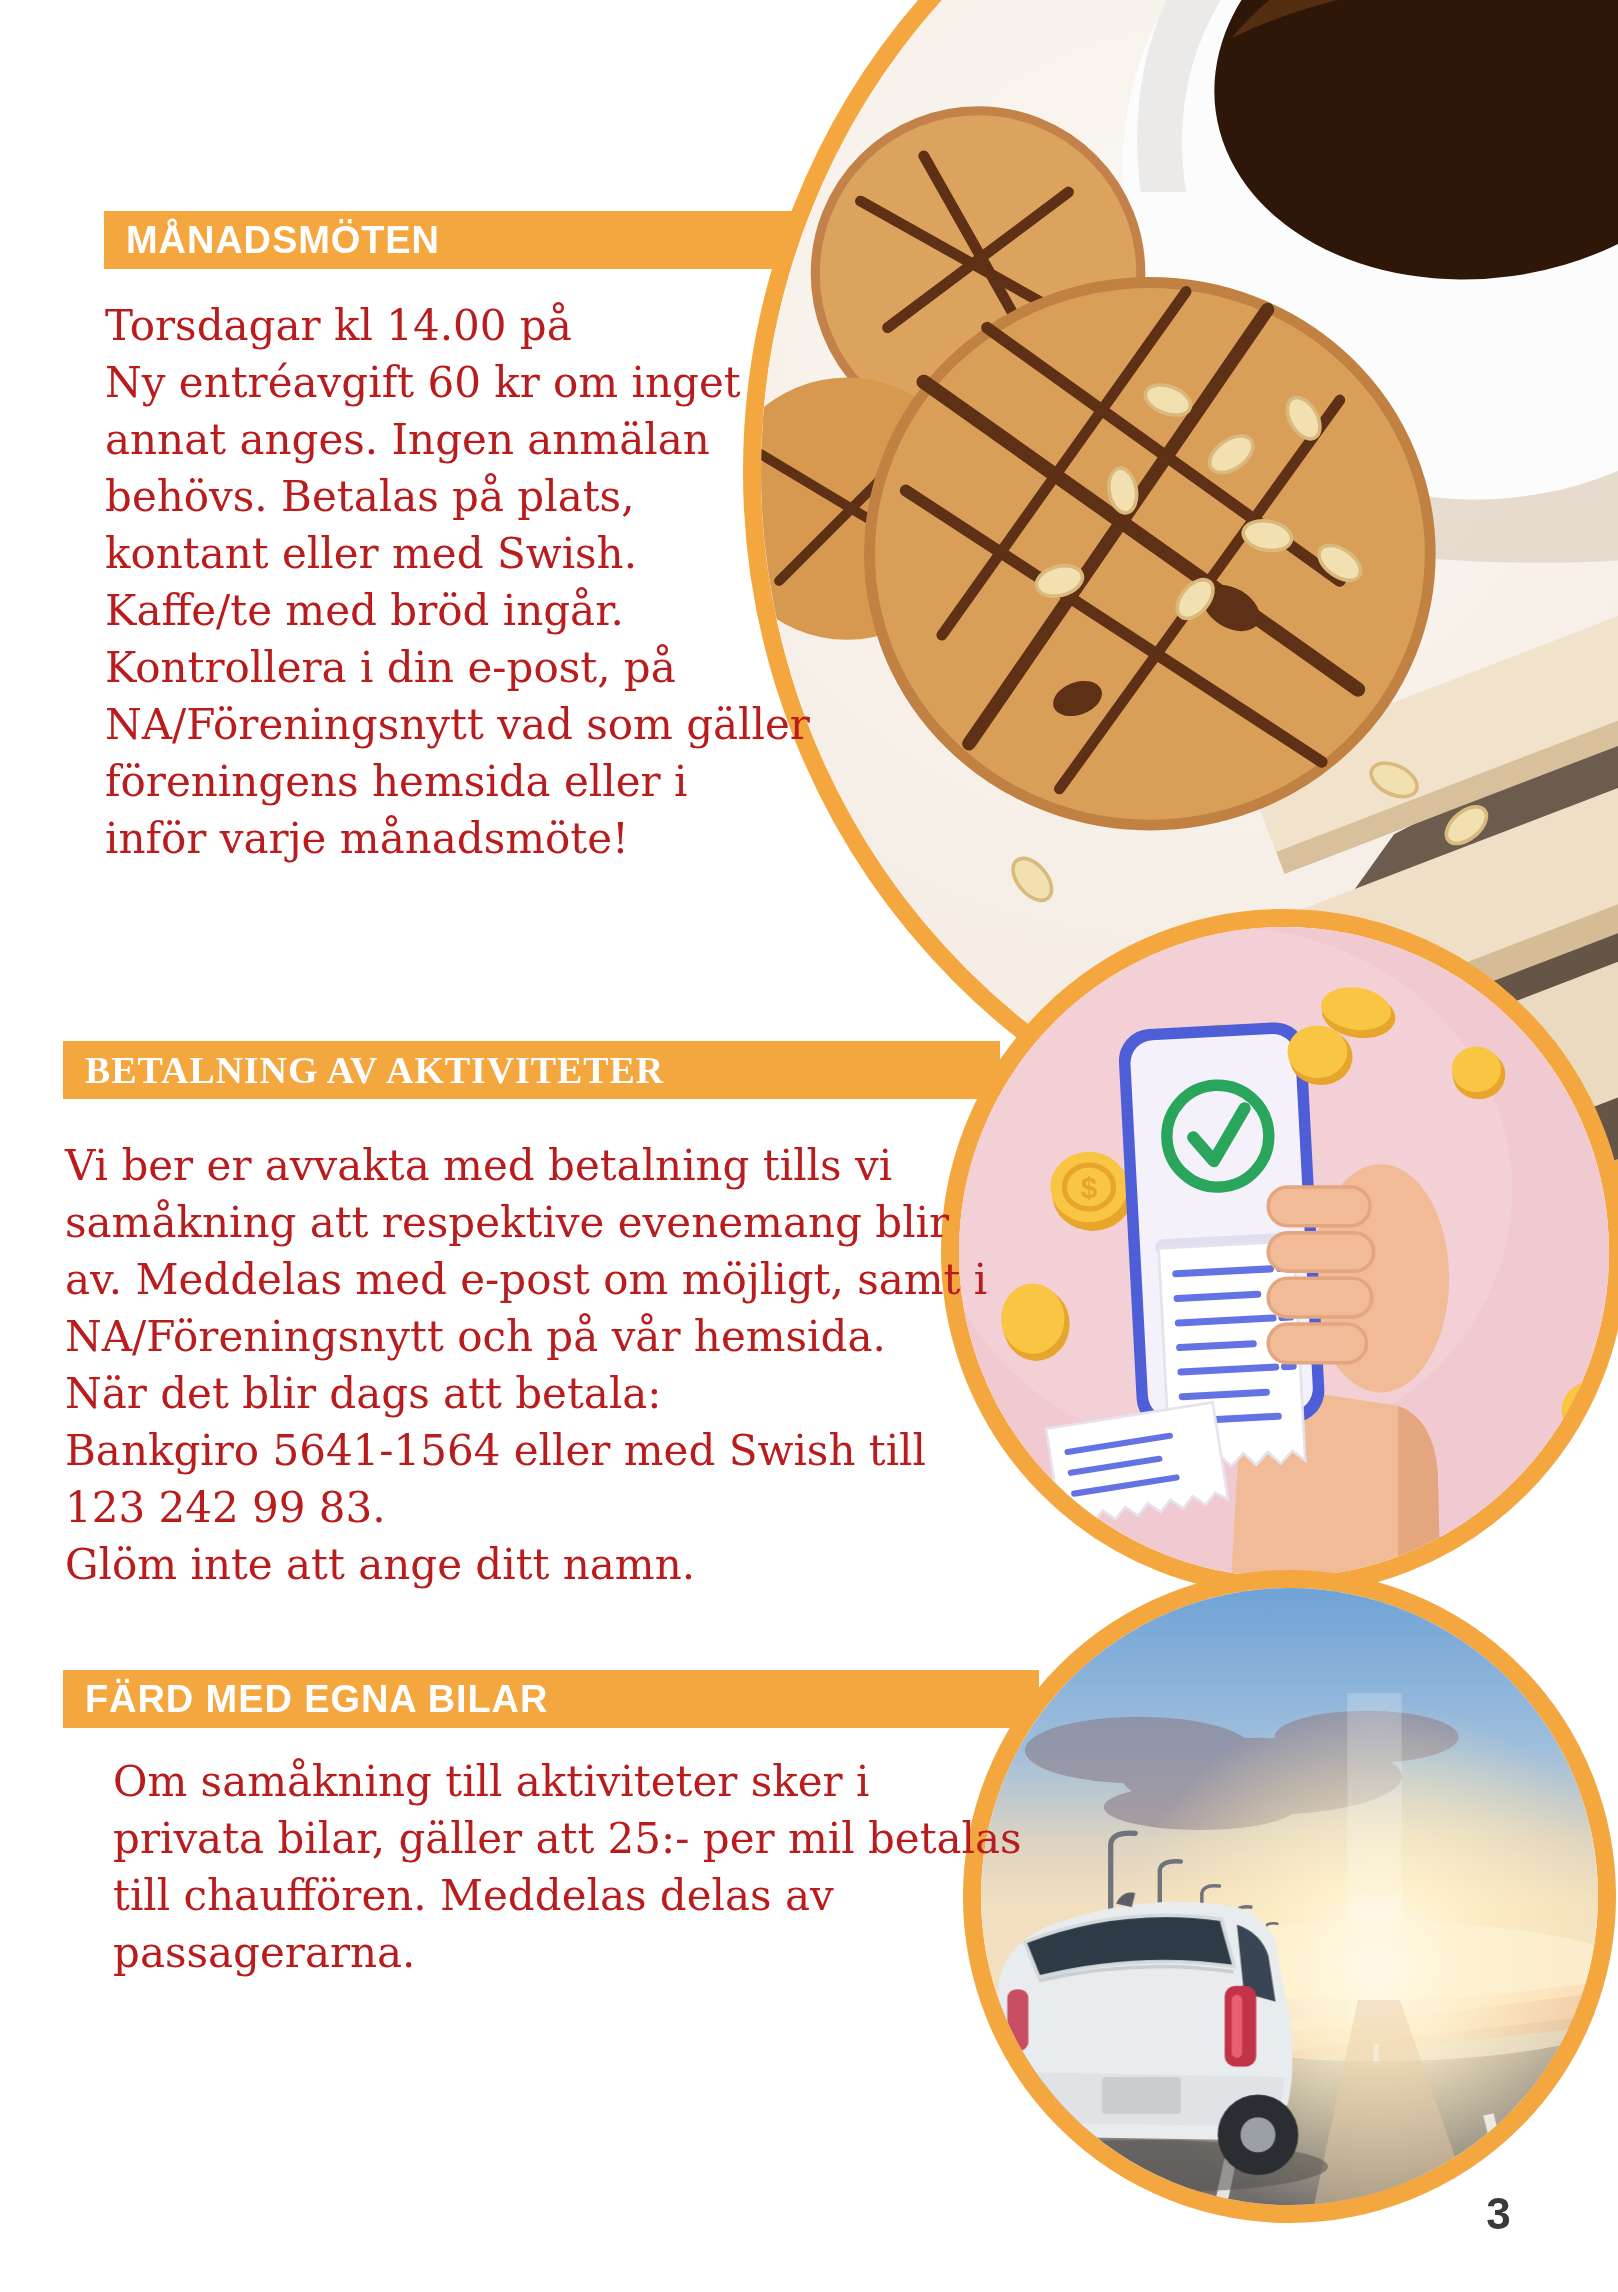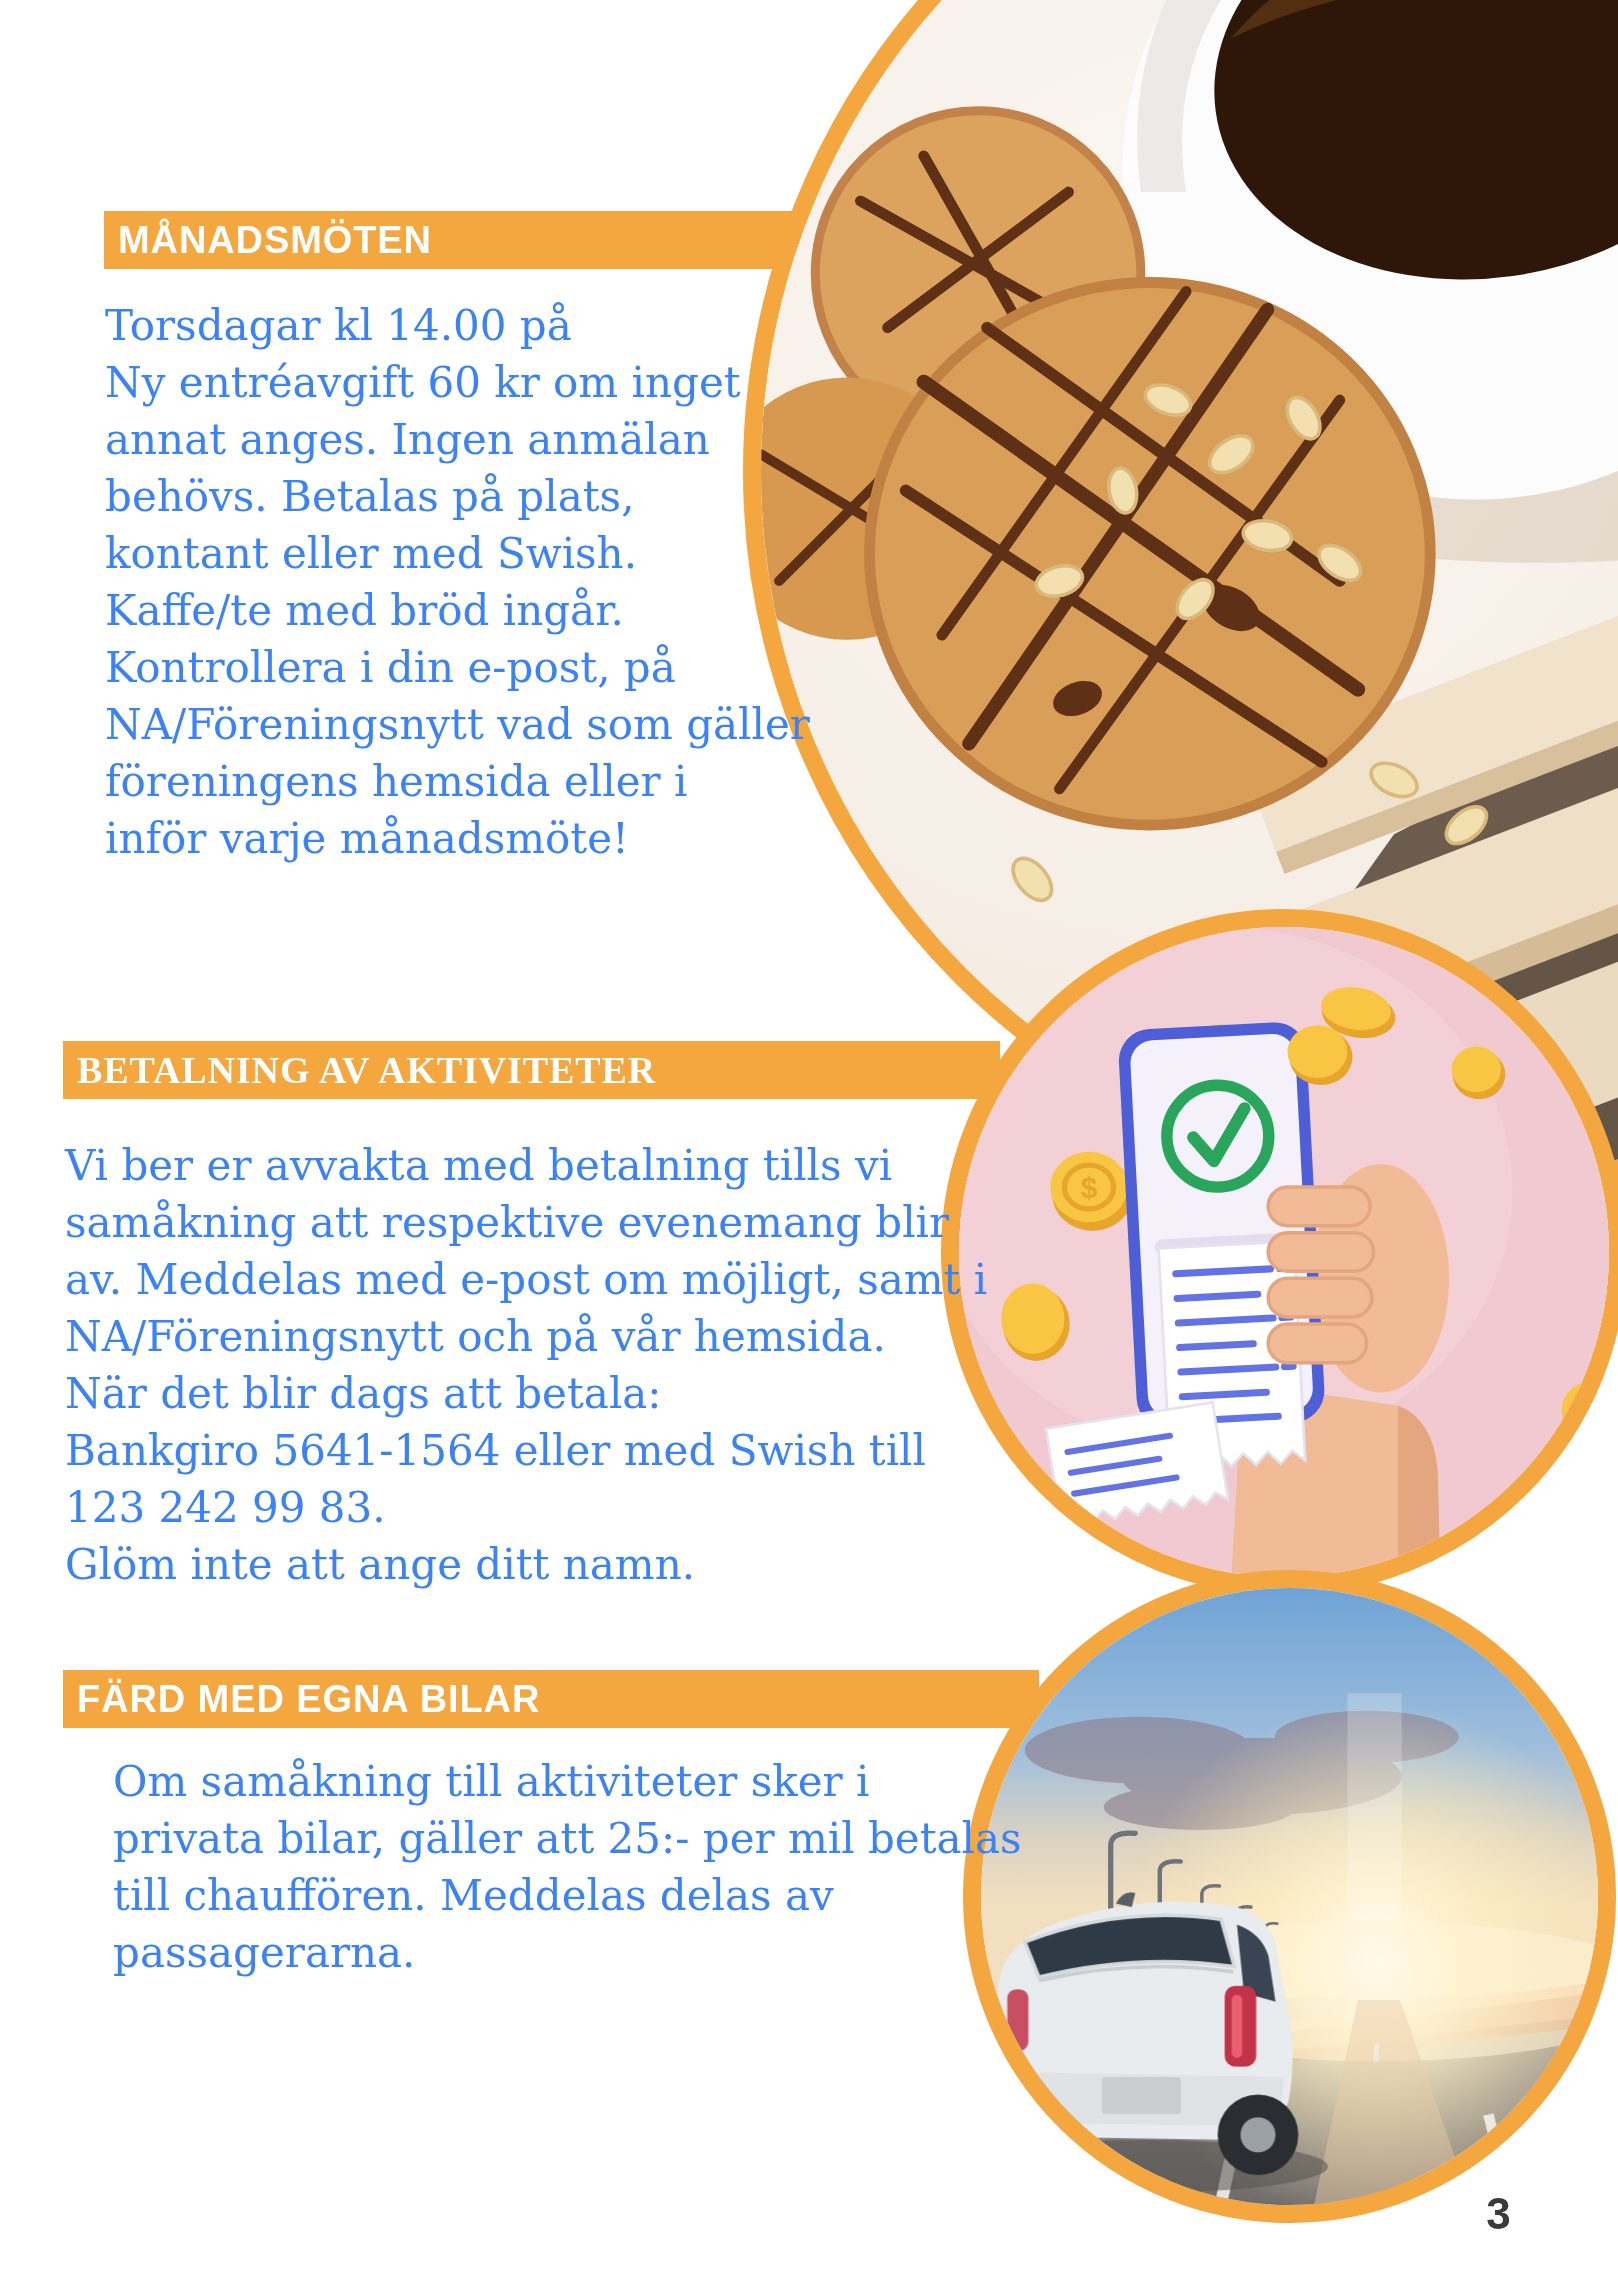--- a/index.html
+++ b/index.html
@@ -14,32 +14,32 @@
   .bar{
     position:absolute;
     height:58px;
     background:#F4A63F;
     color:#ffffff;
     font-family:"Liberation Sans", sans-serif;
     font-weight:700;
     font-size:38px;
     letter-spacing:0.9px;
     line-height:58px;
-    padding-left:14px;
+    padding-left:22px;
     box-sizing:border-box;
     z-index:1;
     white-space:nowrap;
   }
   .bar-1{left:104px;top:211px;width:703px;}
   .bar-2{left:63px;top:1041px;width:937px;font-family:Liberation Serif, serif;}
   .bar-3{left:63px;top:1670px;width:976px;}
   
   .body-block{
     position:absolute;
-    color:#3b82f6;
+    color:#b91c1c;
     font-size:42px;
     line-height:57px;
     z-index:5;
     white-space:nowrap;
   }
   .body-1{left:105px;top:297px;}
   .body-2{left:65px;top:1137px;}
   .body-3{left:65px;top:1753px;margin-left:48px;}
   
   .circle{

